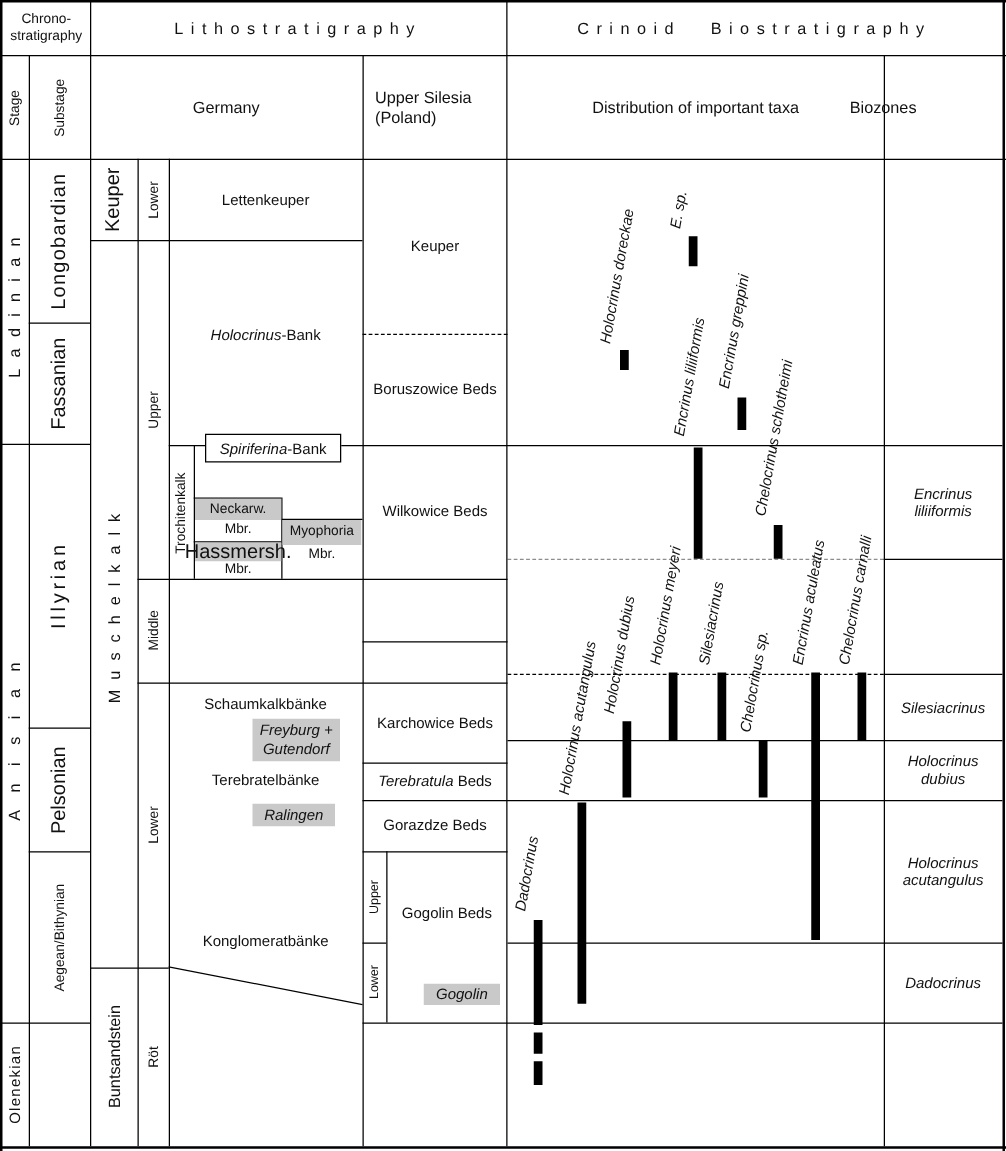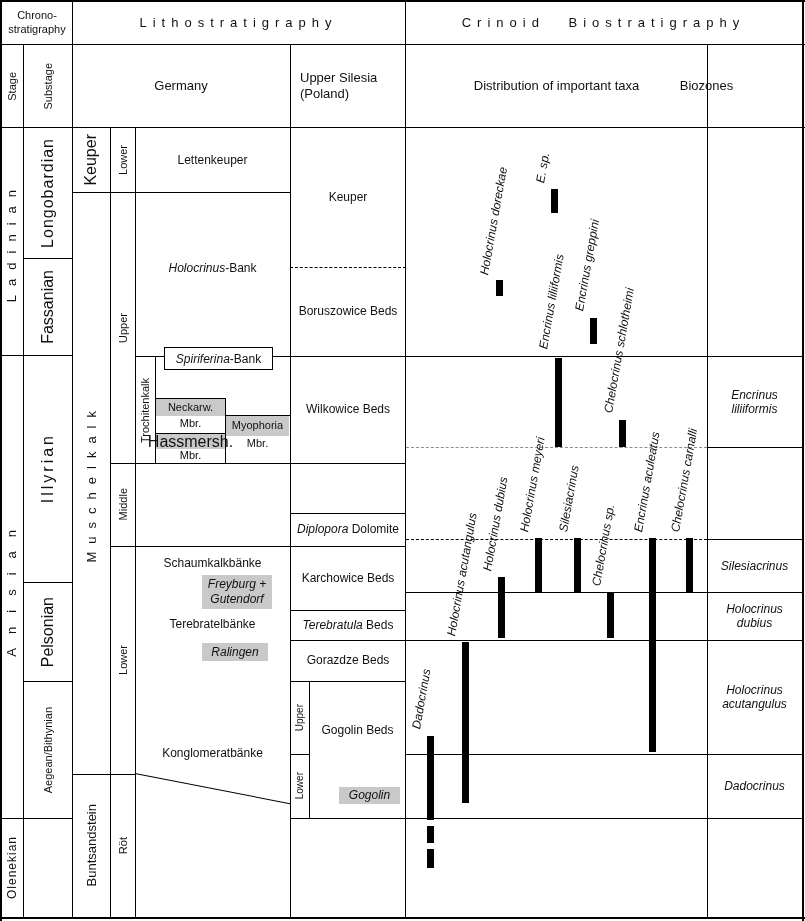--- a/index.html
+++ b/index.html
@@ -128,23 +128,20 @@
     <span>Freyburg +</span>
     <span>Gutendorf</span>
     </div>
   <div class="cell" style="left:135px;top:610px;width:155px;height:28px">Terebratelbänke</div>
   <div class="cell gray i" style="left:202px;top:643px;width:66px;height:18px;z-index:2">Ralingen</div>
   <div class="cell" style="left:135px;top:739px;width:155px;height:28px">Konglomeratbänke</div>
 
   <div class="cell" style="left:290px;top:128px;width:116px;height:139px">Keuper</div>
   <div class="cell" style="left:290px;top:267px;width:116px;height:89px">Boruszowice Beds</div>
   <div class="cell" style="left:290px;top:356px;width:116px;height:107px">Wilkowice Beds</div>
-  <div class="cell" style="left:290px;top:513px;width:116px;height:33px">
-    <span><span class="i">Diplopora</span><span> Dolomite</span></span>
-    </div>
   <div class="cell" style="left:290px;top:610px;width:116px;height:30px">
     <span><span class="i">Terebratula</span><span> Beds</span></span>
     </div>
   <div class="cell" style="left:290px;top:546px;width:116px;height:64px">Karchowice Beds</div>
   <div class="cell" style="left:290px;top:640px;width:116px;height:41px">Gorazdze Beds</div>
   <div class="vcell" style="left:290px;top:681px;width:19px;height:73px">
     <span class="vtext" style="font-size:10px">Upper</span>
     </div>
   <div class="vcell" style="left:290px;top:754px;width:19px;height:64px">
     <span class="vtext" style="font-size:10px">Lower</span>

